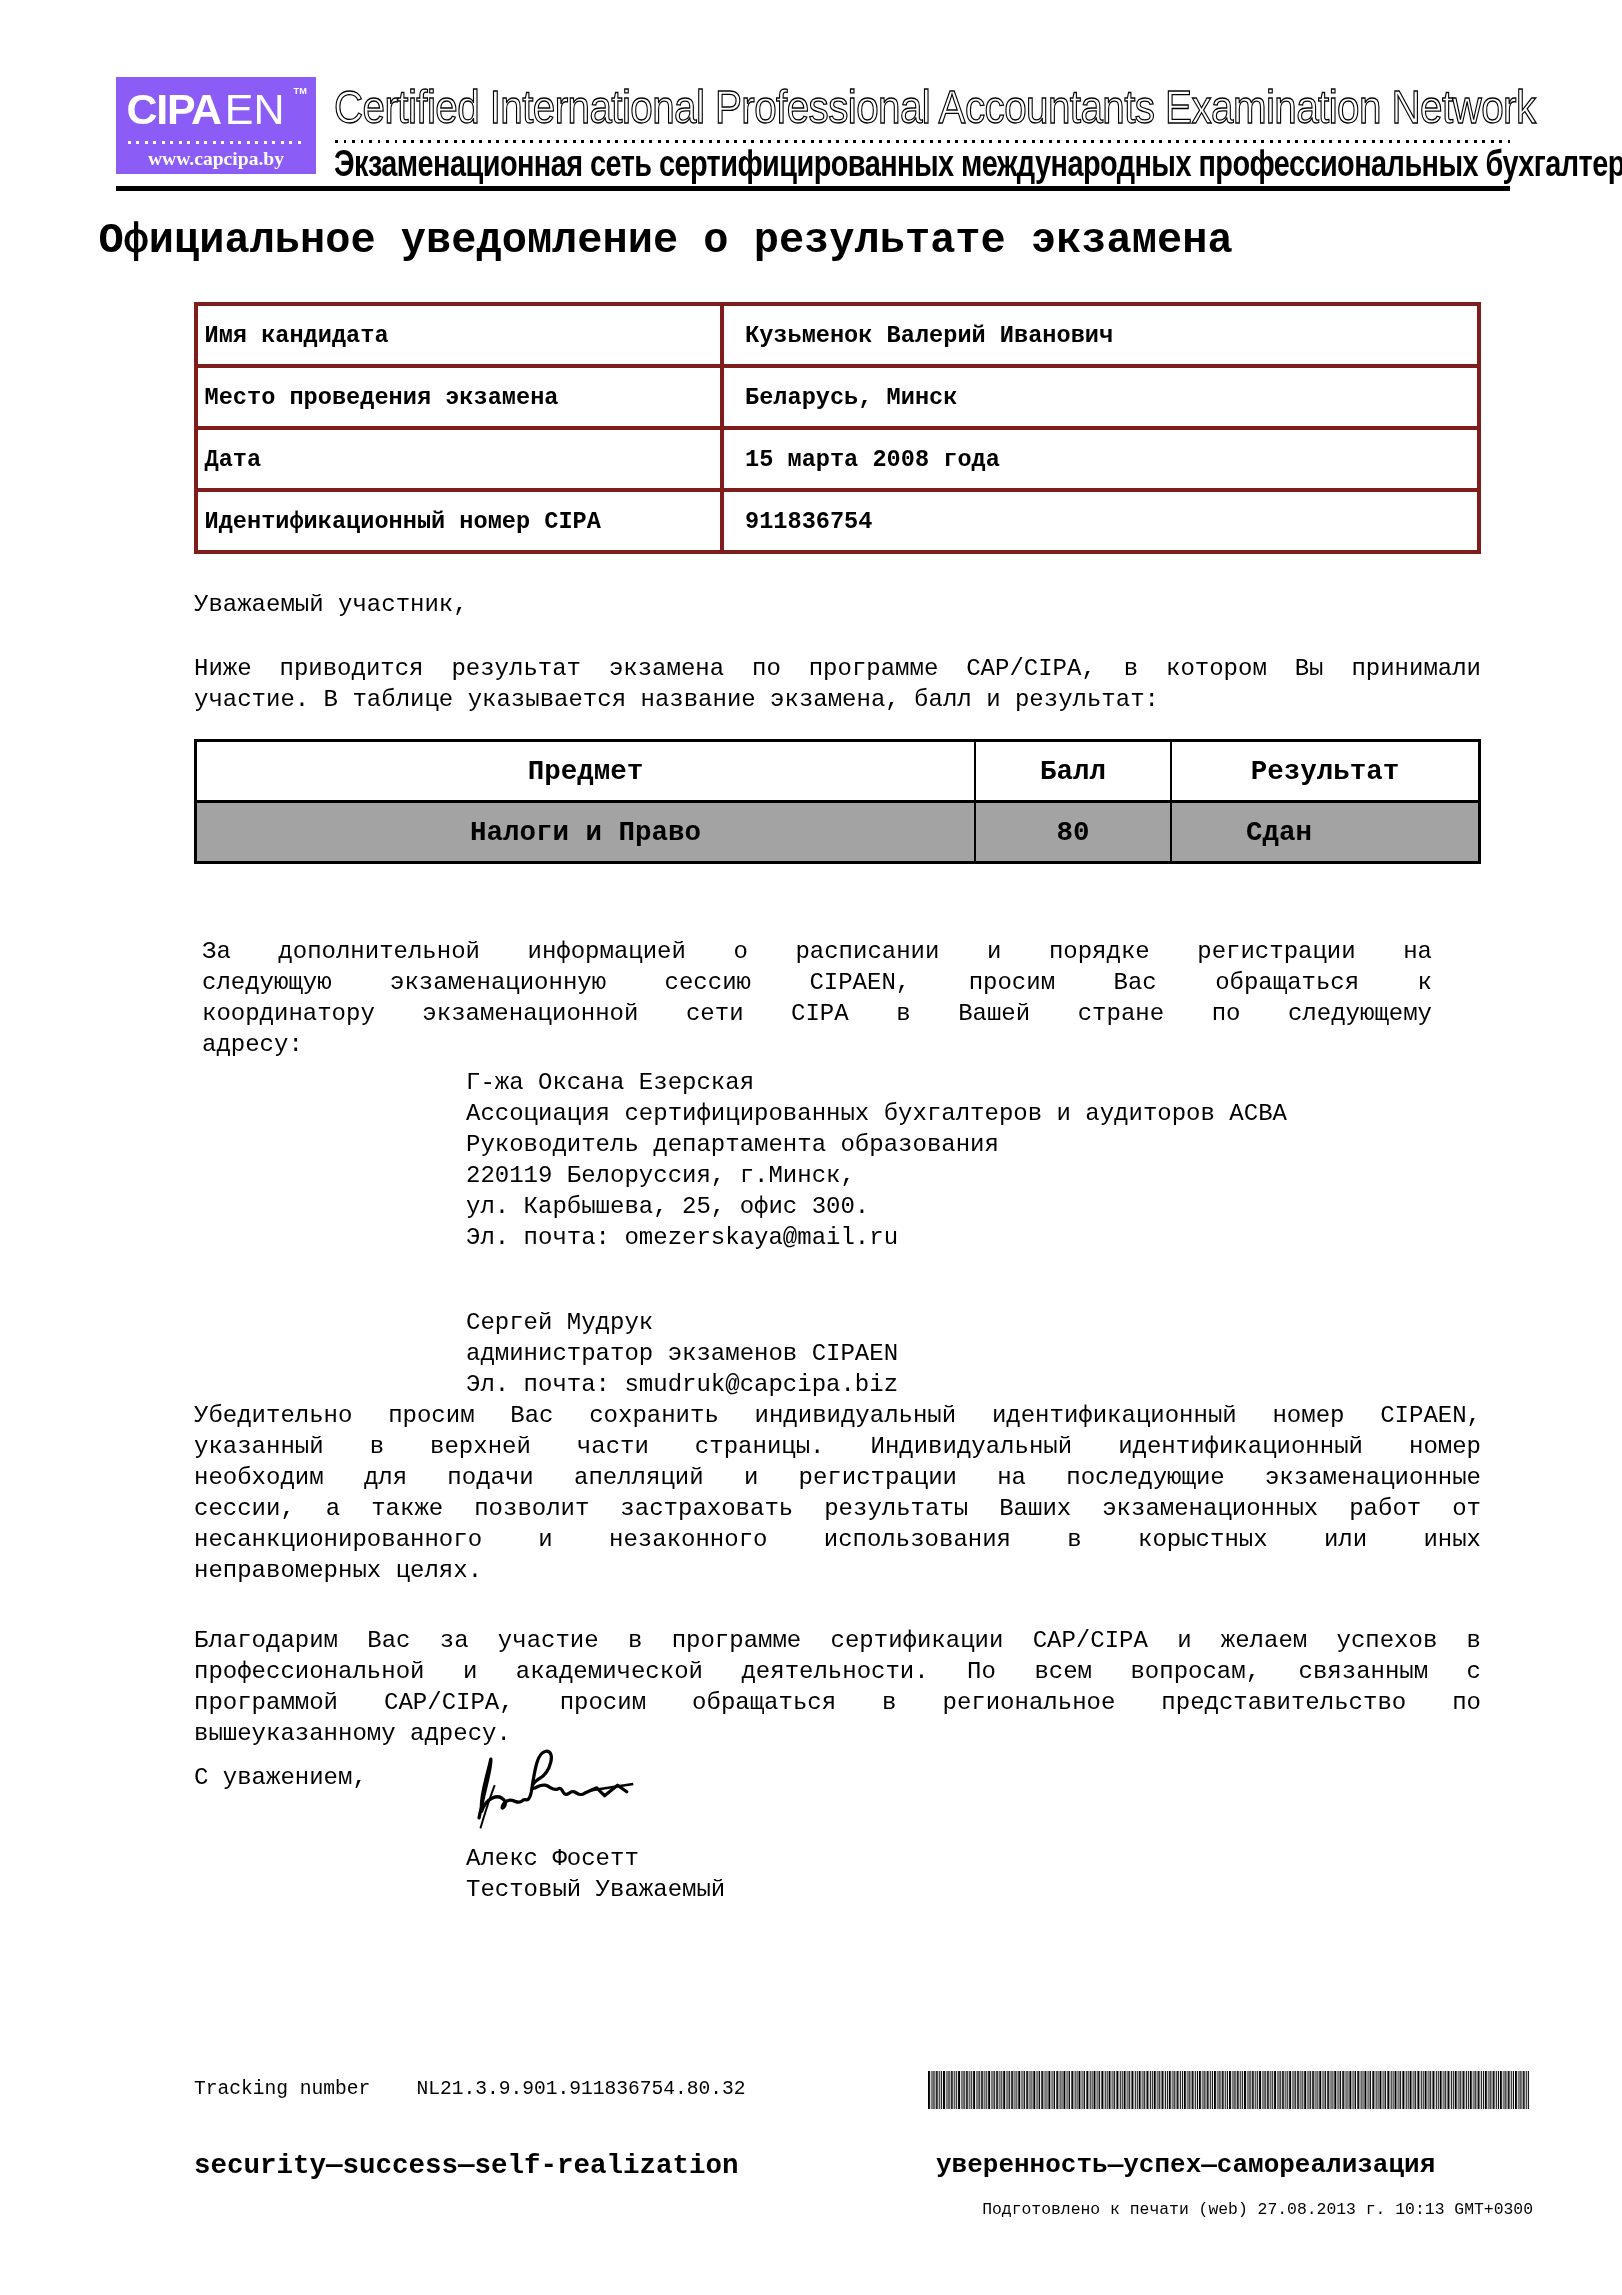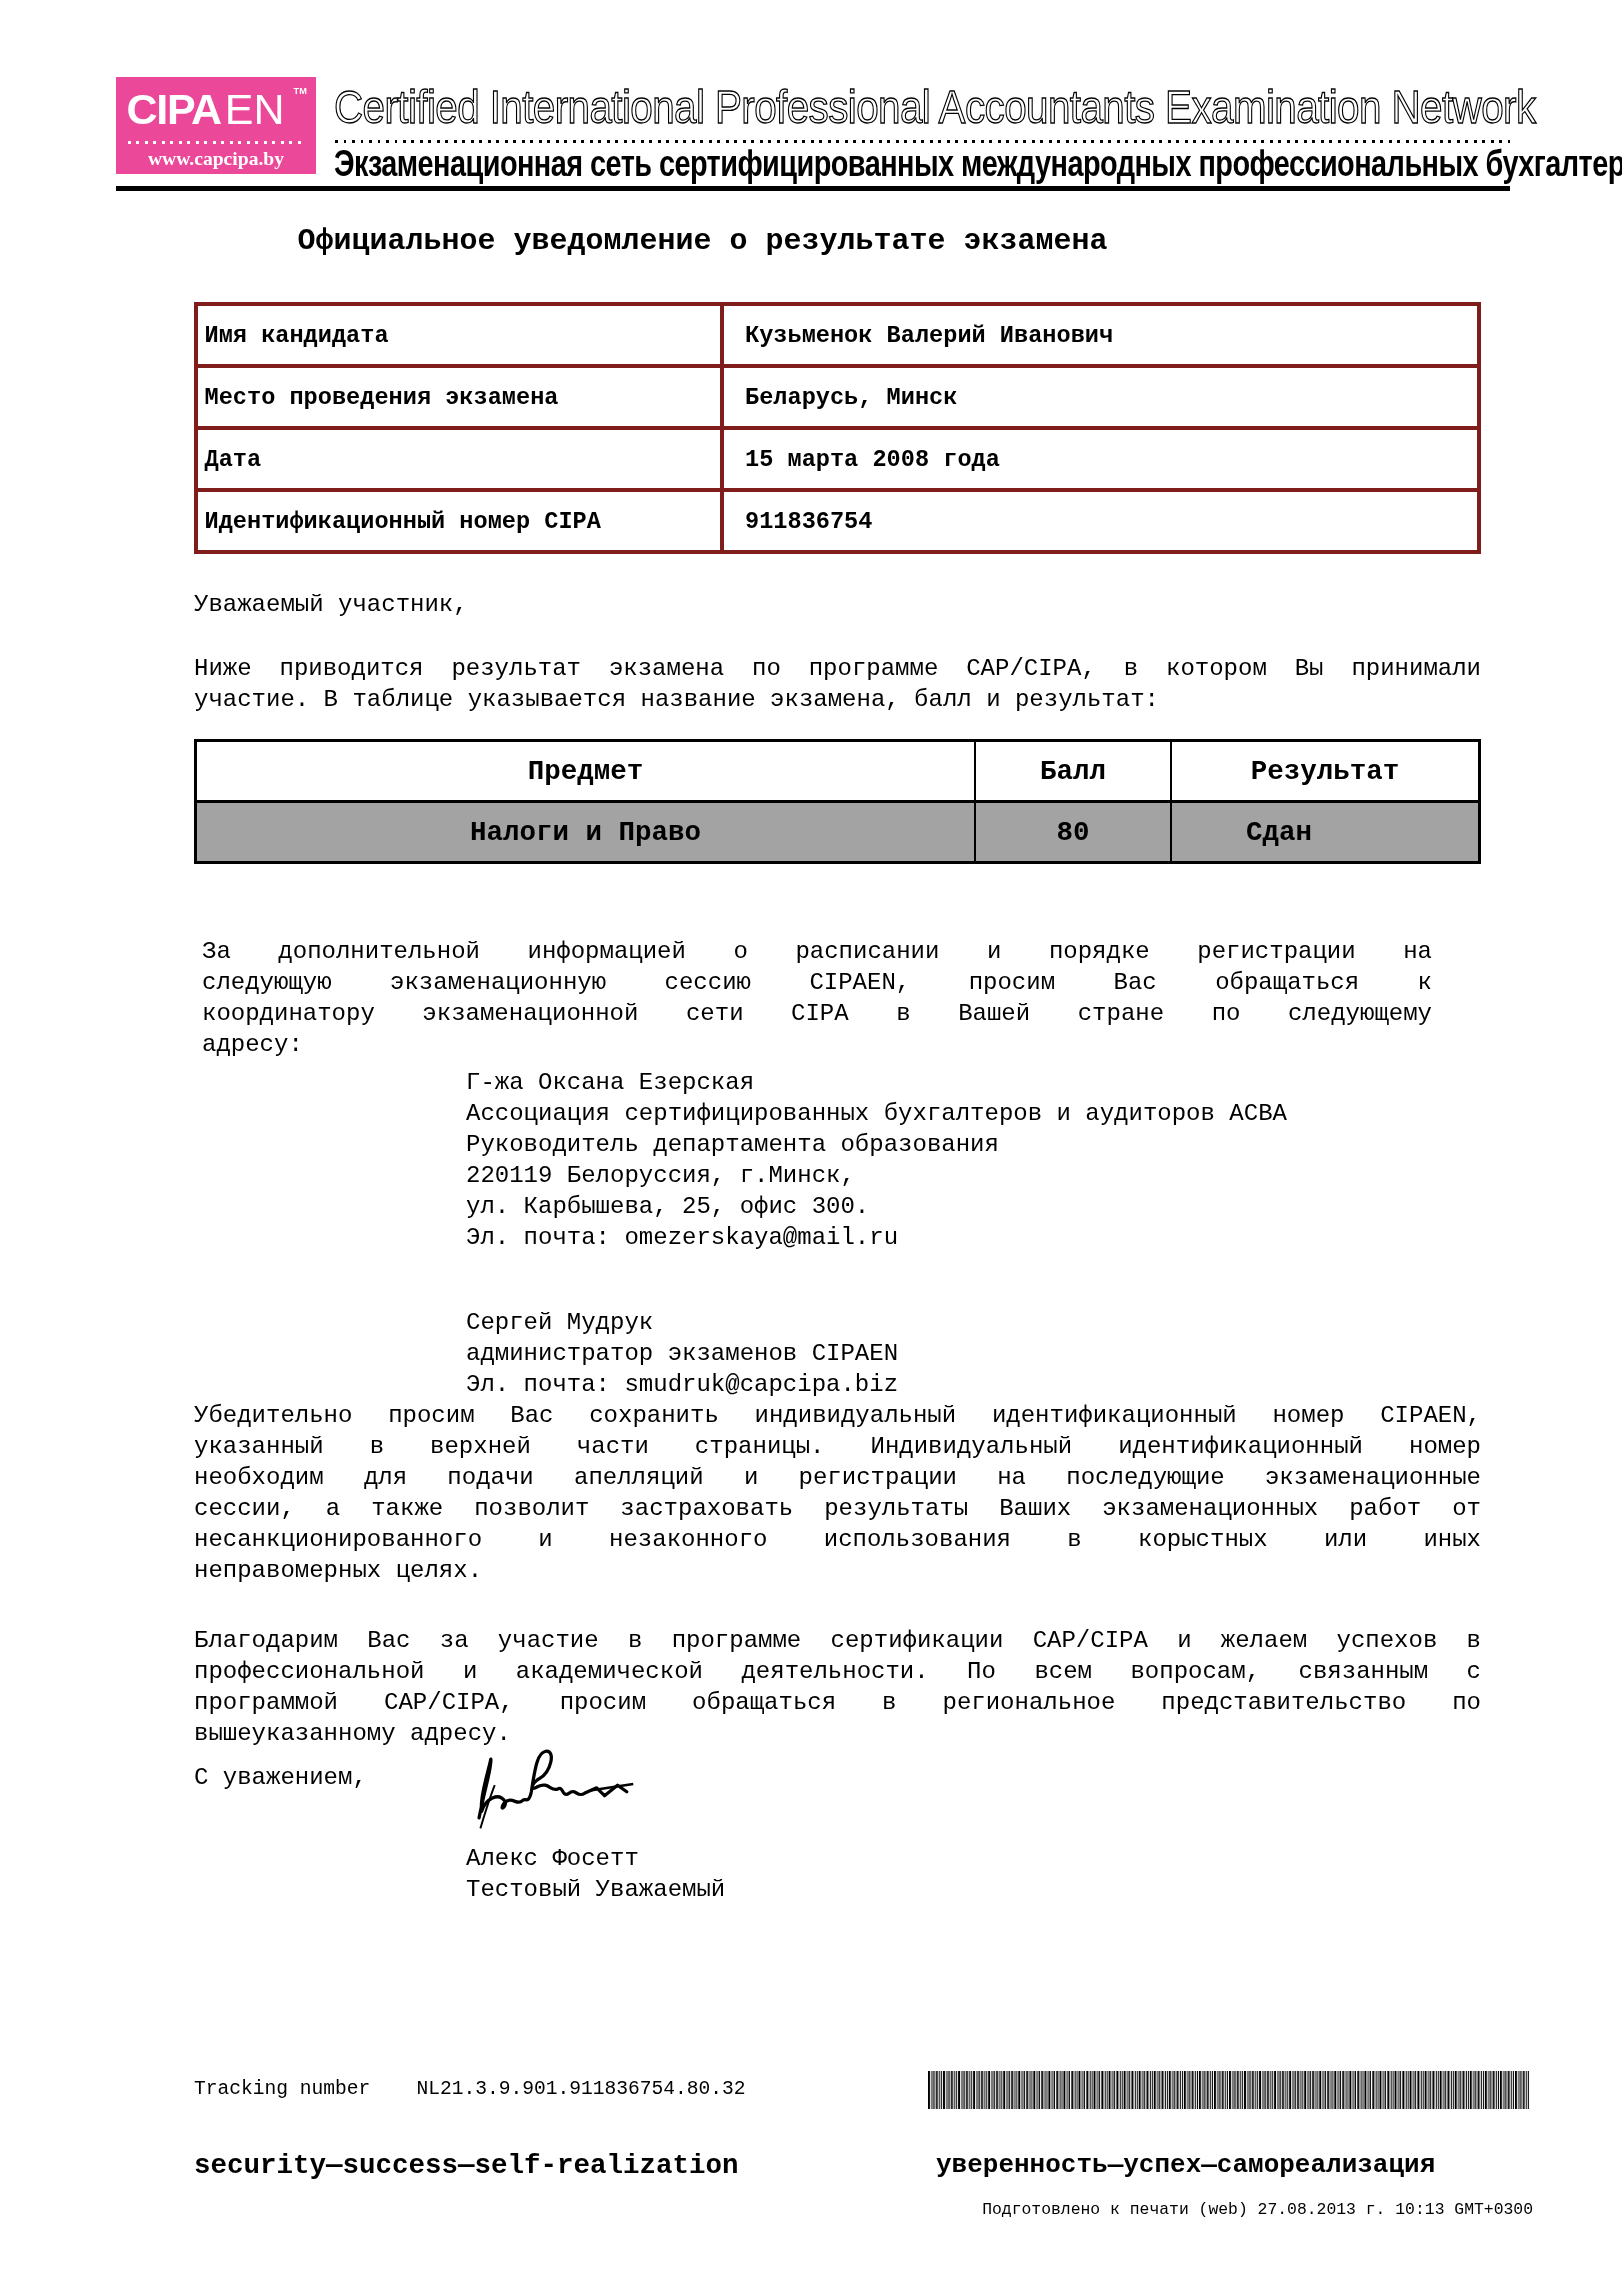--- a/index.html
+++ b/index.html
@@ -1,37 +1,37 @@
 <!DOCTYPE html>
 <html style="font-size:10.5px"><head>
 <meta charset="utf-8">
 <style>
   html, body { margin:0; padding:0; background:#ffffff; }
   body { width:1623px; height:2295px; position:relative; overflow:hidden; color:#000; }
   .abs { position:absolute; }
 
   
-  #logo { left:116px; top:77px; width:200px; height:97px; background:#ec4899; color:#fff; }
+  #logo { left:116px; top:77px; width:200px; height:97px; background:#8b5cf6; color:#fff; }
   #logo .brand { position:absolute; left:10.5px; top:9.2px; font-family:"Liberation Sans",sans-serif; font-weight:bold; font-size:43px; letter-spacing:-1.3px; line-height:46px; }
   #logo .brand .en { font-weight:normal; letter-spacing:0; margin-left:3.9px; }
   #logo .tm { position:absolute; right:9.2px; top:9.2px; font-family:"Liberation Sans",sans-serif; font-size:9.2px; font-weight:bold; }
   #logo .dots { position:absolute; left:11.8px; right:11.8px; top:64px; height:3.3px;
     background:repeating-linear-gradient(90deg,#fff 0 2.6px,transparent 2.6px 8.5px); }
   #logo .url { position:absolute; left:0; right:0; top:71px; text-align:center; font-family:"Liberation Serif",serif; font-weight:bold; font-size:19.6px; }
 
   #hdr-en { left:334px; top:81px; width:1178px; font-family:"Liberation Sans",sans-serif; font-size:47px; line-height:52px; color:#fff;
     -webkit-text-stroke:1.3px #000; white-space:nowrap; transform-origin:left top; transform:scaleX(0.86); letter-spacing:-0.7px; }
   #hdr-dots { left:335px; top:140px; width:1175px; height:3.3px;
     background:repeating-linear-gradient(90deg,#000 0 2.6px,transparent 2.6px 8.5px); }
   #hdr-ru { left:334px; top:143px; font-family:"Liberation Sans",sans-serif; font-weight:bold; font-size:37px; line-height:41px; white-space:nowrap;
     transform-origin:left top; transform:scaleX(0.78); letter-spacing:-0.7px; }
   #hdr-rule { left:116px; top:186px; width:1394px; height:4.6px; background:#000; }
 
   
-  #doc-title { left:0; width:1331px; top:222px; text-align:center; font-family:"Liberation Mono",monospace; font-weight:bold; font-size:30px; line-height:39px; letter-spacing:0;margin-left:37px; }
+  #doc-title { left:0; width:1331px; top:222px; text-align:center; font-family:"Liberation Mono",monospace; font-weight:bold; font-size:42px; line-height:39px; letter-spacing:0; }
 
   
   #info-table { left:194px; top:302px; width:1287px; border-collapse:collapse; font-family:"Liberation Mono",monospace; font-weight:bold; font-size:23.6px; }
   #info-table td { border:4px solid #7f1d1d; height:58px; padding:0 6.5px; vertical-align:middle; }
   #info-table td.k { width:509px; }
   #info-table td.v { padding-left:21px; }
 
   .p { font-family:"Liberation Mono",monospace; font-size:24px; line-height:31px; white-space:nowrap; }
 
   #greeting { left:194px; top:589px; }

